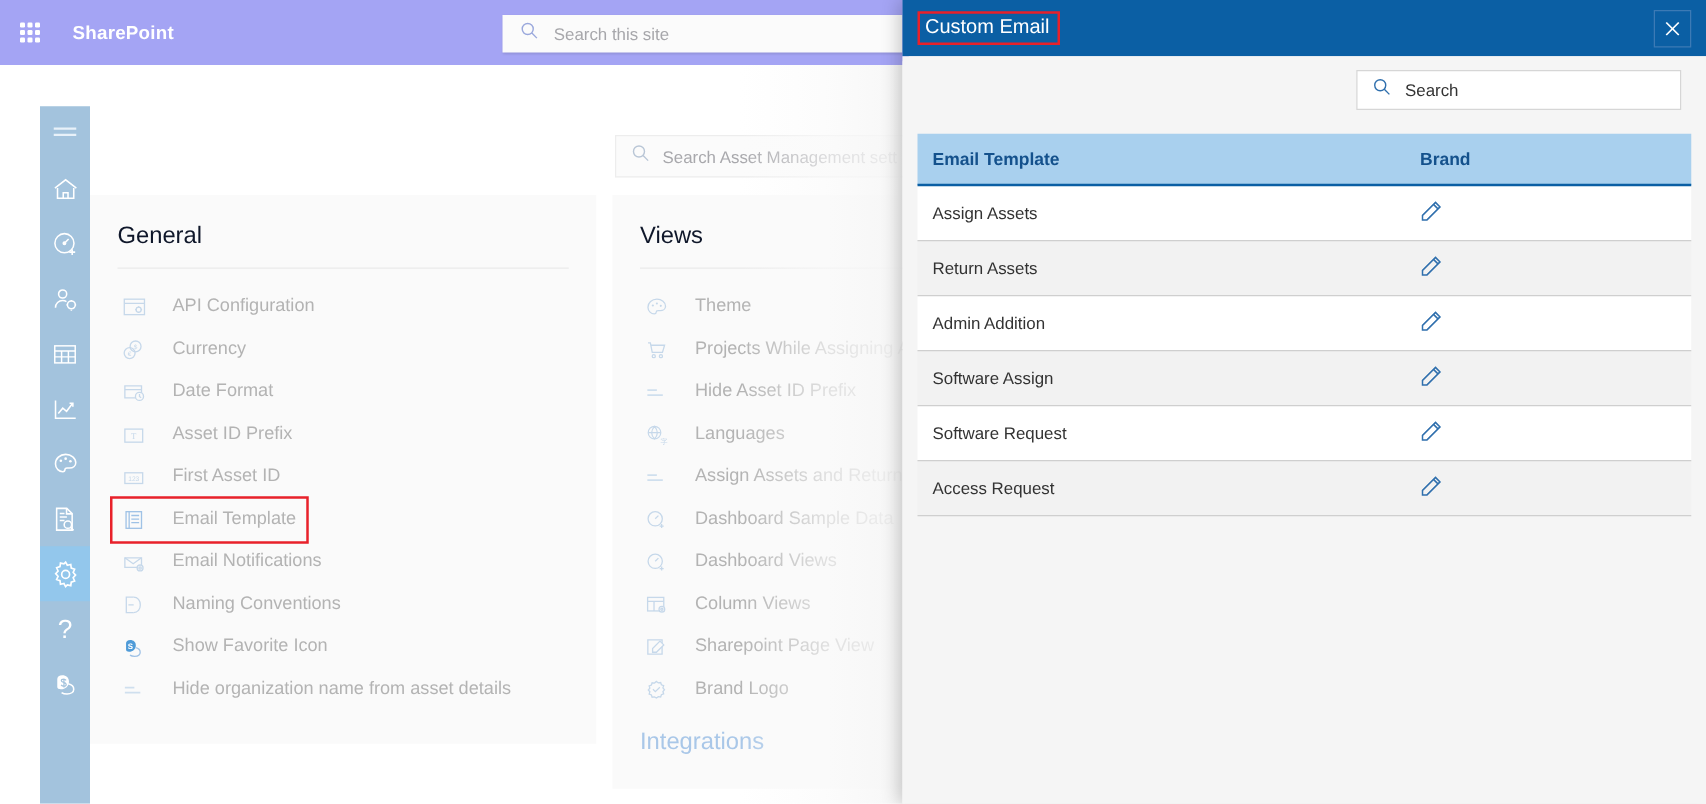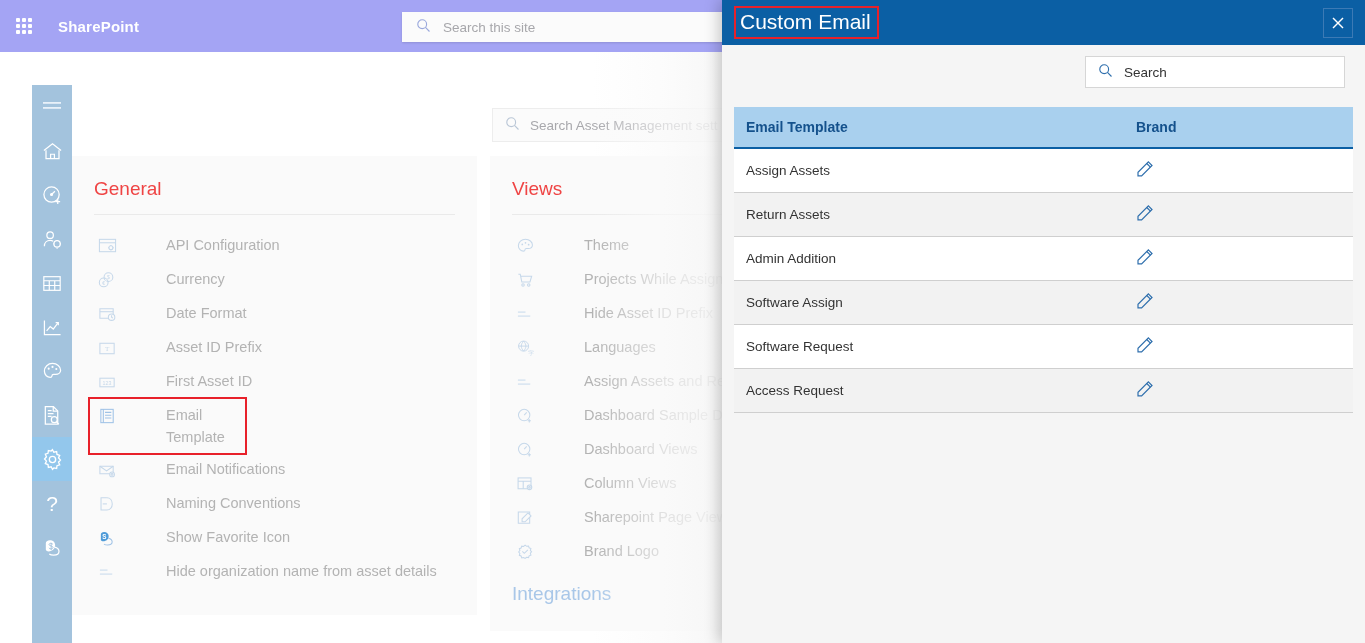--- a/index.html
+++ b/index.html
@@ -79,28 +79,28 @@
 
   
   .cards { position: absolute; left: 0; top: 104px; }
   .card {
     position: absolute; top: 0;
     background: #fafafa; padding: 22px 22px 26px 22px;
   }
   .card.general { left: 0; width: 405px; }
   .card.views   { left: 418px; width: 350px; }
   .card-title {
-    color: #ef4444; font-size: 19px; font-weight: normal;
+    color: #0f172a; font-size: 19px; font-weight: normal;
     padding-bottom: 14px;
   }
   .card-rule { height: 1px; background: #eaeaea; margin-bottom: 14px; }
 
   .setting-row {
     display: flex; align-items: flex-start;
-    padding: 5px 0; cursor: pointer; gap: 28px;
+    padding: 5px 0; cursor: pointer;
   }
   .setting-row .ic {
     width: 26px; height: 24px; flex: none;
     display: flex; align-items: center; justify-content: center;
     margin-right: 18px;
   }
   .setting-row .lbl {
     color: #b3b3b3; font-size: 14.5px; line-height: 22px;
   }
   .setting-row.highlight {
@@ -120,21 +120,21 @@
     box-shadow: -3px 0 14px rgba(0,0,0,.22);
   }
   .dialog-titlebar {
     position: relative; height: 45px; background: #0b5fa4;
     display: flex; align-items: center;
   }
   .dialog-accent {
     position: absolute; left: 0; top: 0; width: 5px; height: 49px; background: #7f7fe0;
   }
   .dialog-title {
-    color: #ffffff; font-size: 21px; margin-left: 12px;
+    color: #ffffff; font-size: 16px; margin-left: 12px;
     border: 2px solid #e8212a; padding: 2px 6px 3px 4px;
   }
   .dialog-close {
     position: absolute; right: 12px; top: 8px;
     width: 30px; height: 30px;
     border: 1px solid #3c7ab5;
     display: flex; align-items: center; justify-content: center;
     cursor: pointer;
   }
   .dialog-body { position: relative; height: 598px; background: #f5f5f5; }

